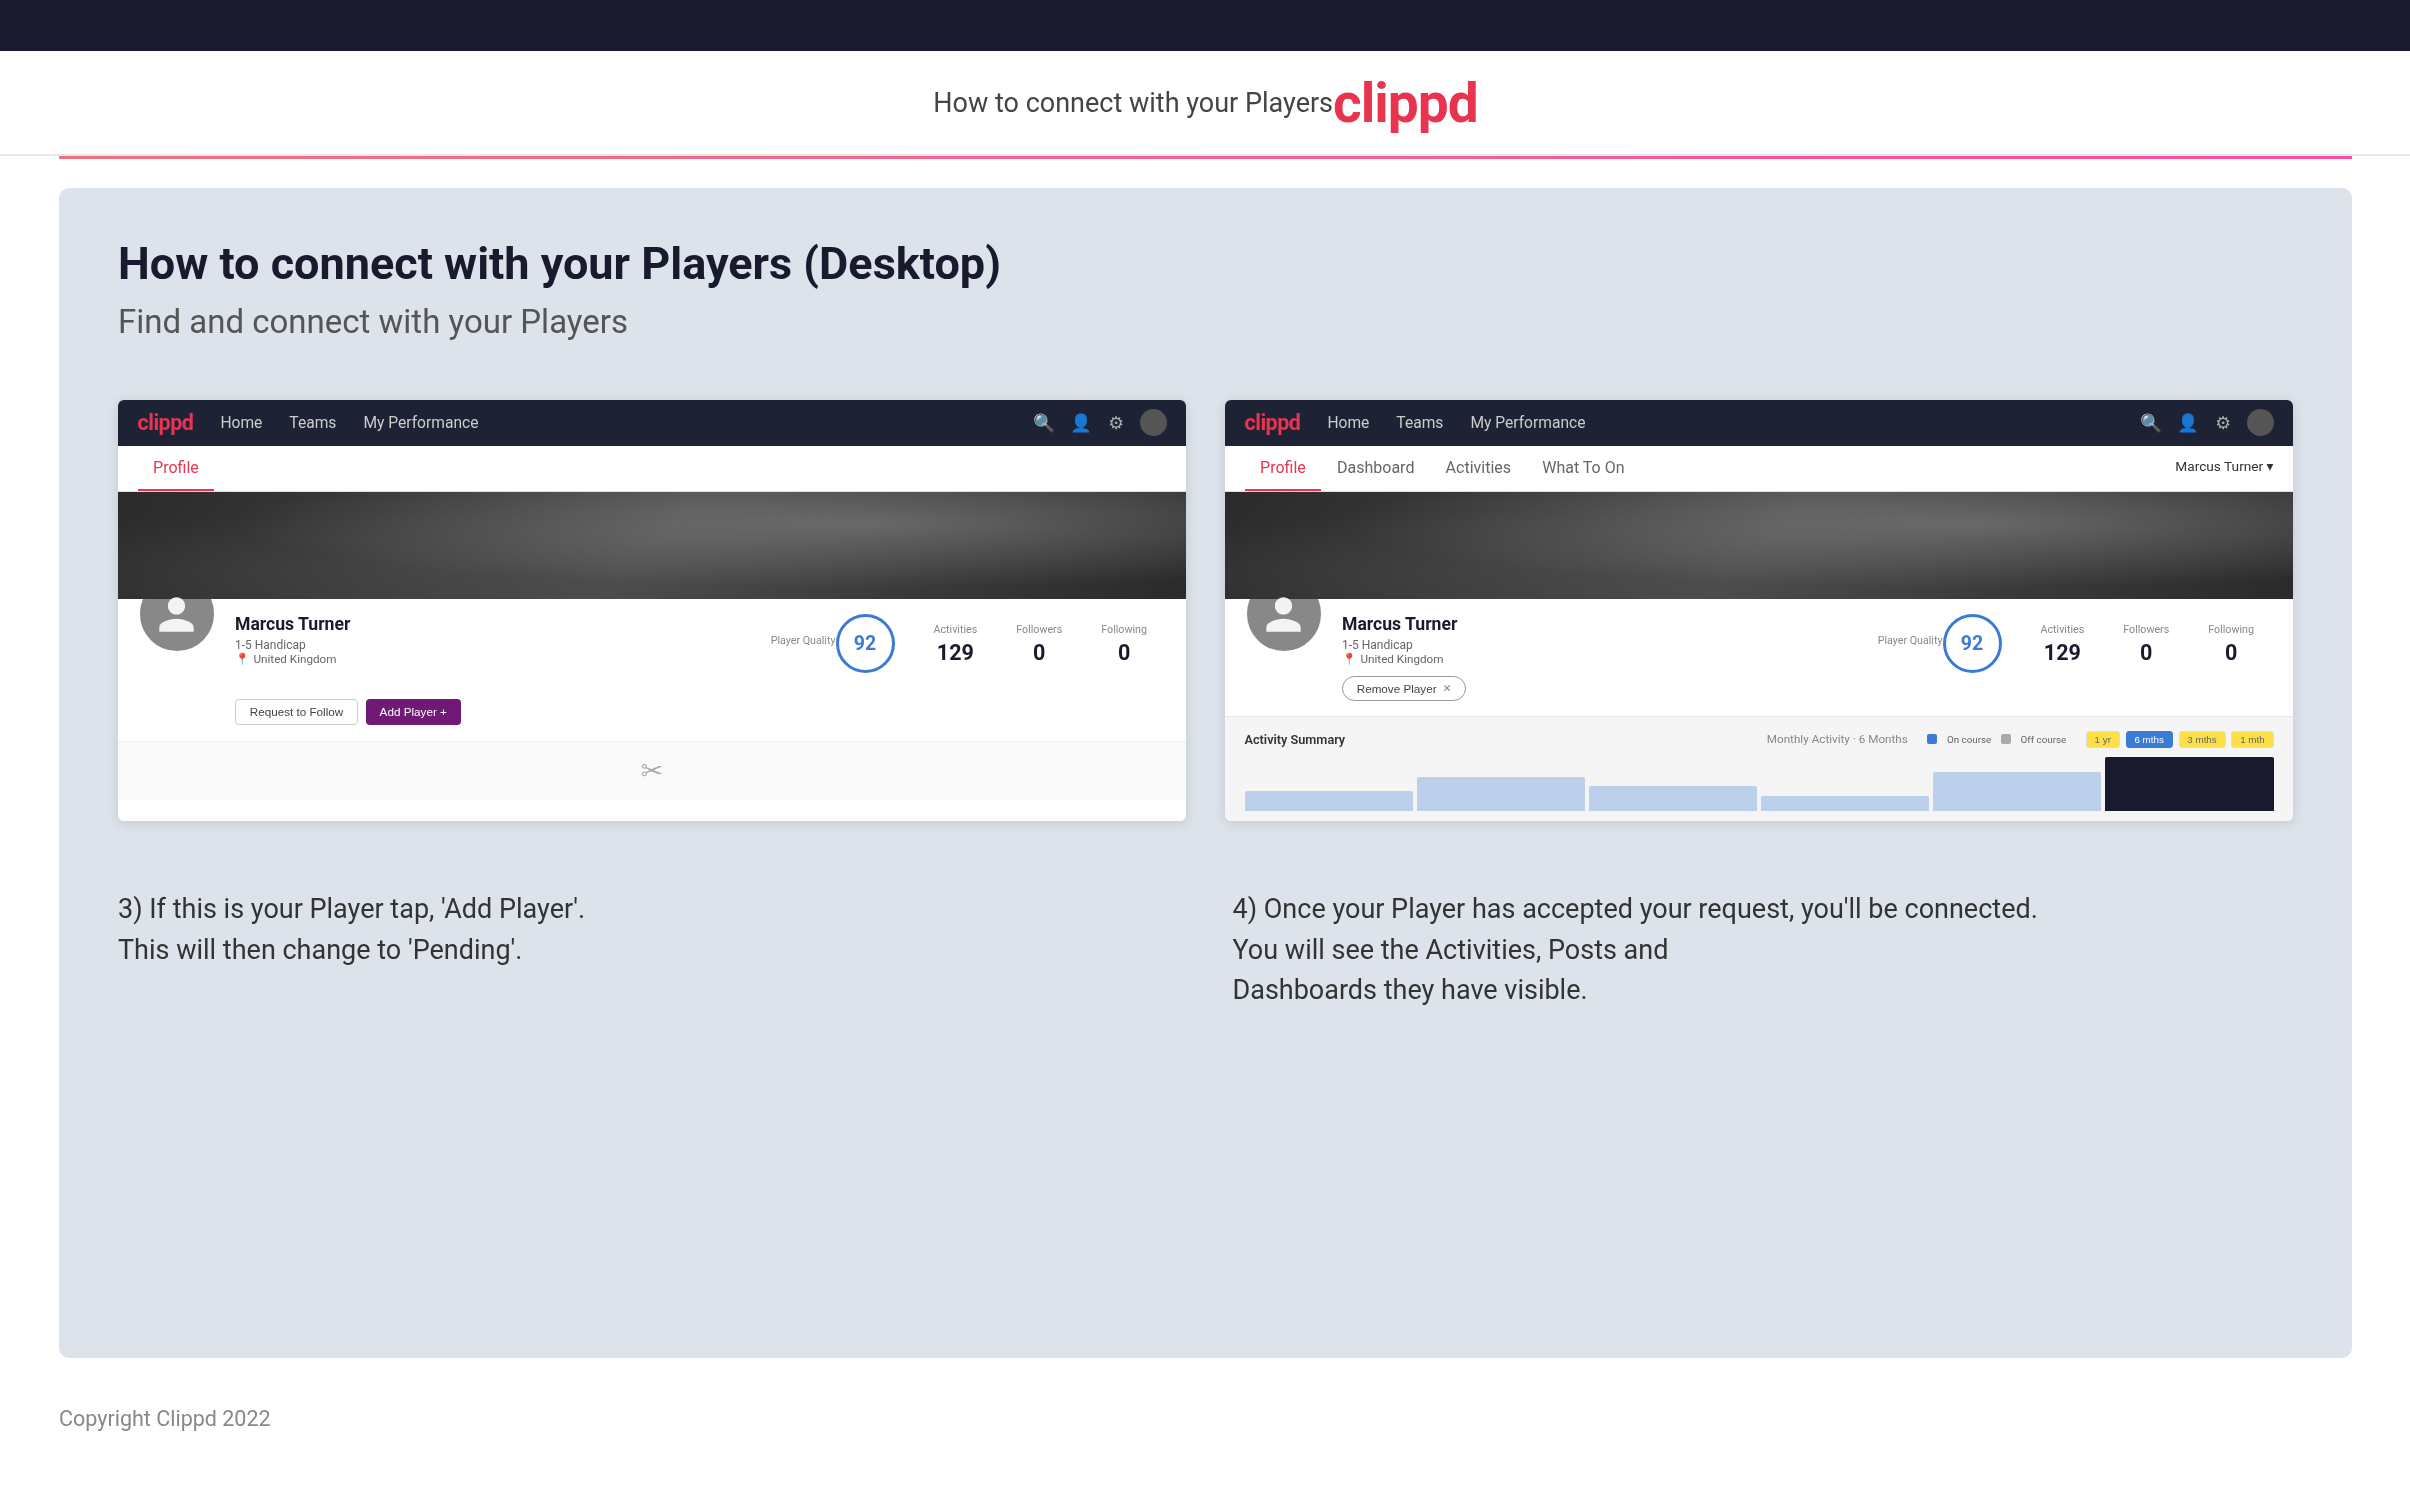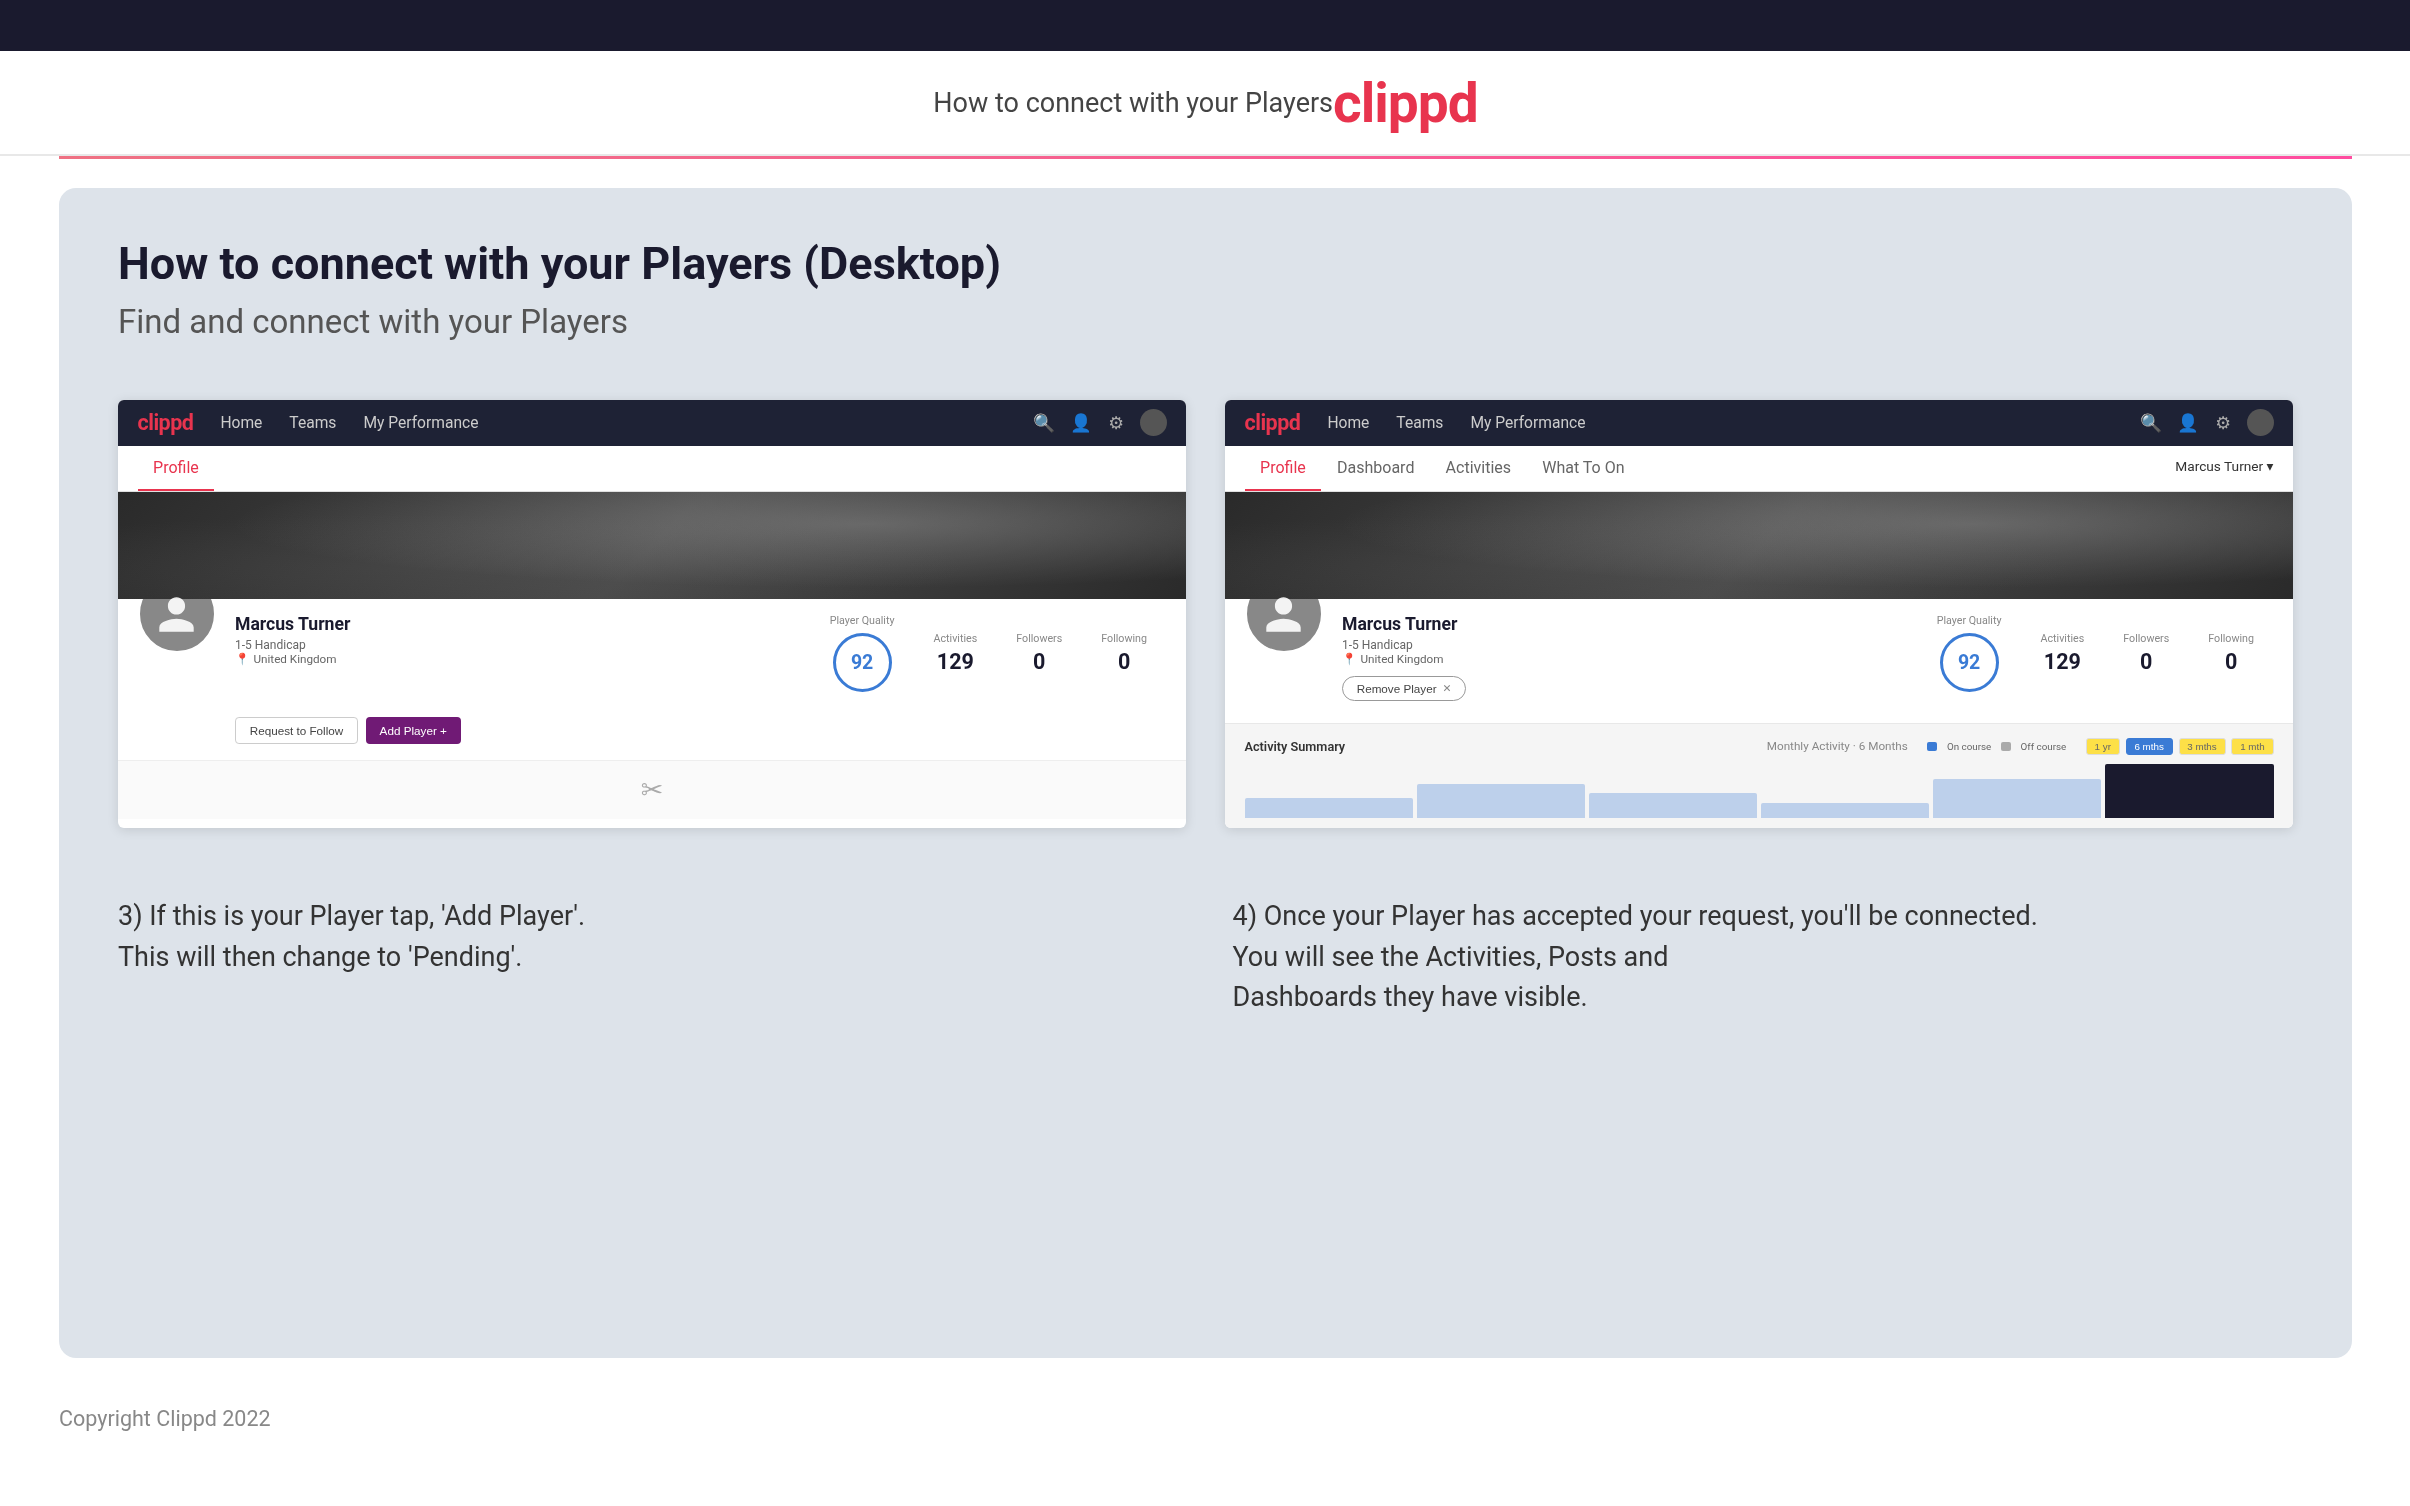--- a/index.html
+++ b/index.html
@@ -43,21 +43,21 @@
       height: 2.9px;
       background: linear-gradient(to right, #e8344e, #f07);
       margin: 0 59px;
       opacity: 0.7;
     }
 
     
     .main-content {
       background: #dde3ea;
       margin: 29px 59px;
-      border-radius: 17px;
+      border-radius: 10px;
       padding: 49px 59px 59px;
       min-height: 1170px;
     }
 
     .page-title {
       font-size: 45px;
       font-weight: 700;
       color: #1a1a2e;
       margin-bottom: 11.7px;
     }
@@ -249,21 +249,20 @@
 
     
     .mock-stats {
       display: flex;
       gap: 39px;
       align-items: center;
       padding: 0 19.5px 15.6px;
     }
     .mock-quality {
       display: flex;
-      flex-direction: column;
       align-items: center;
     }
     .mock-quality-label {
       font-size: 10.7px;
       color: #888;
       margin-bottom: 5.9px;
     }
     .mock-quality-circle {
       width: 59px;
       height: 59px;

